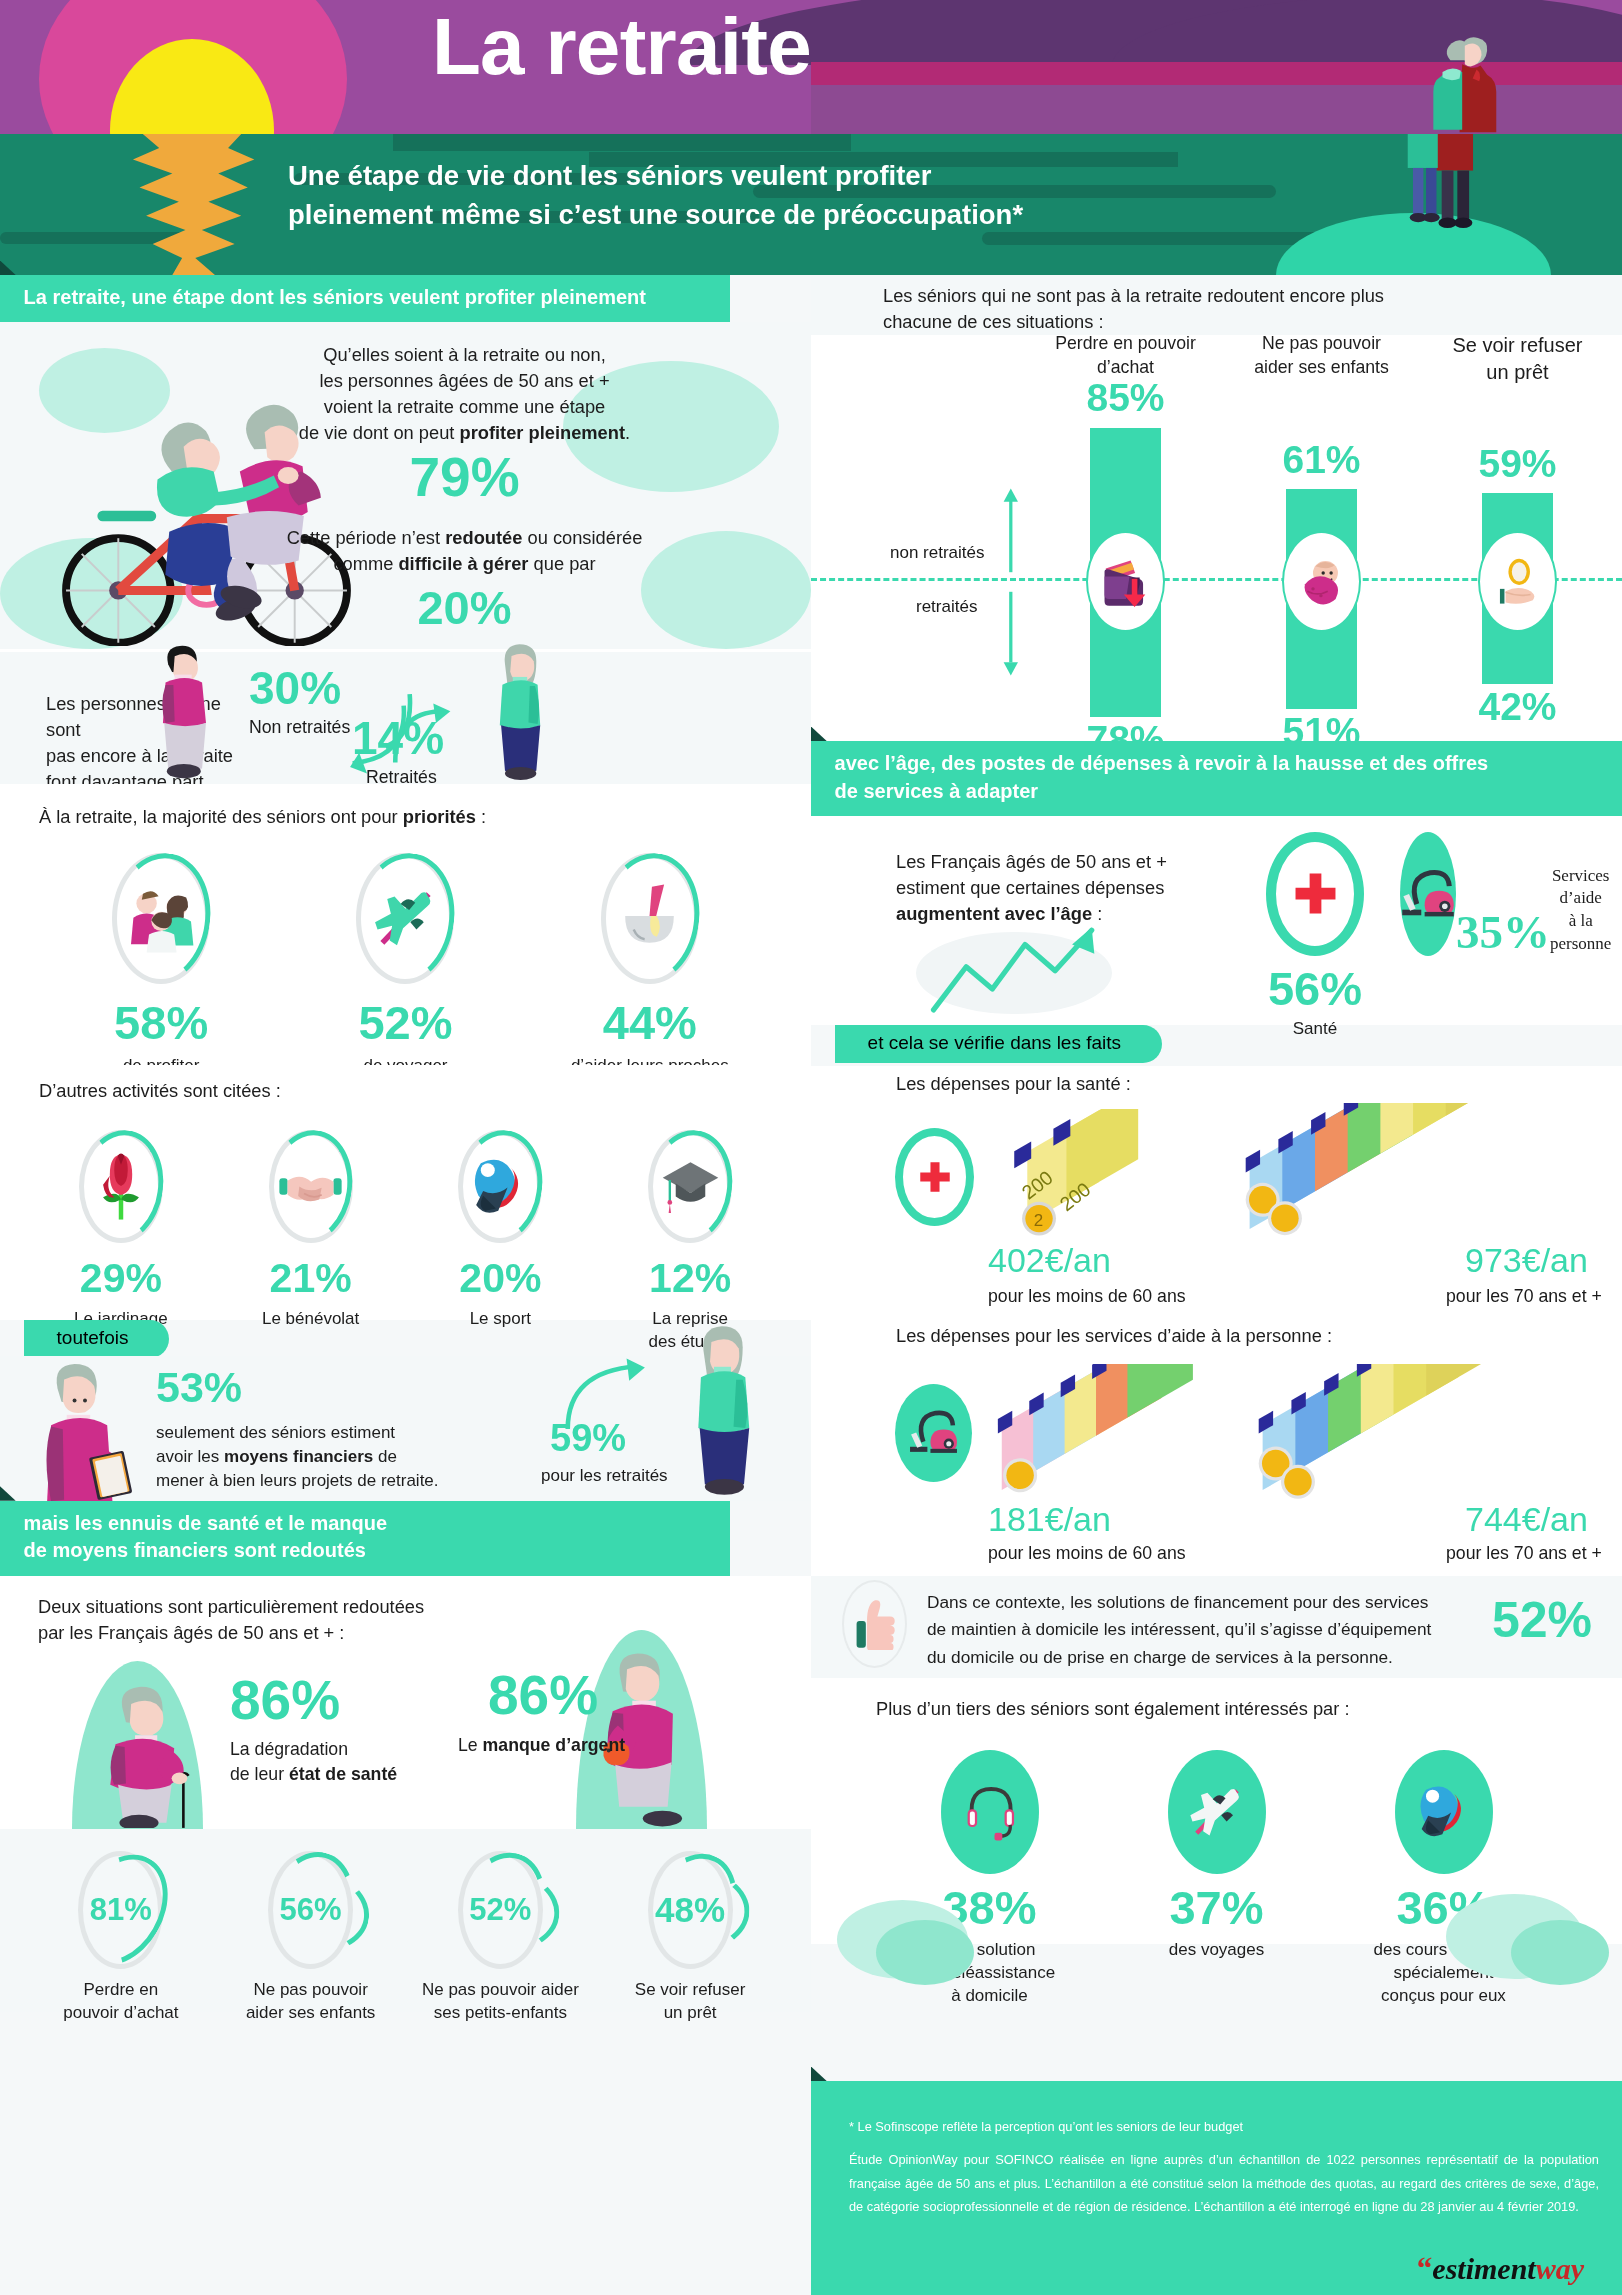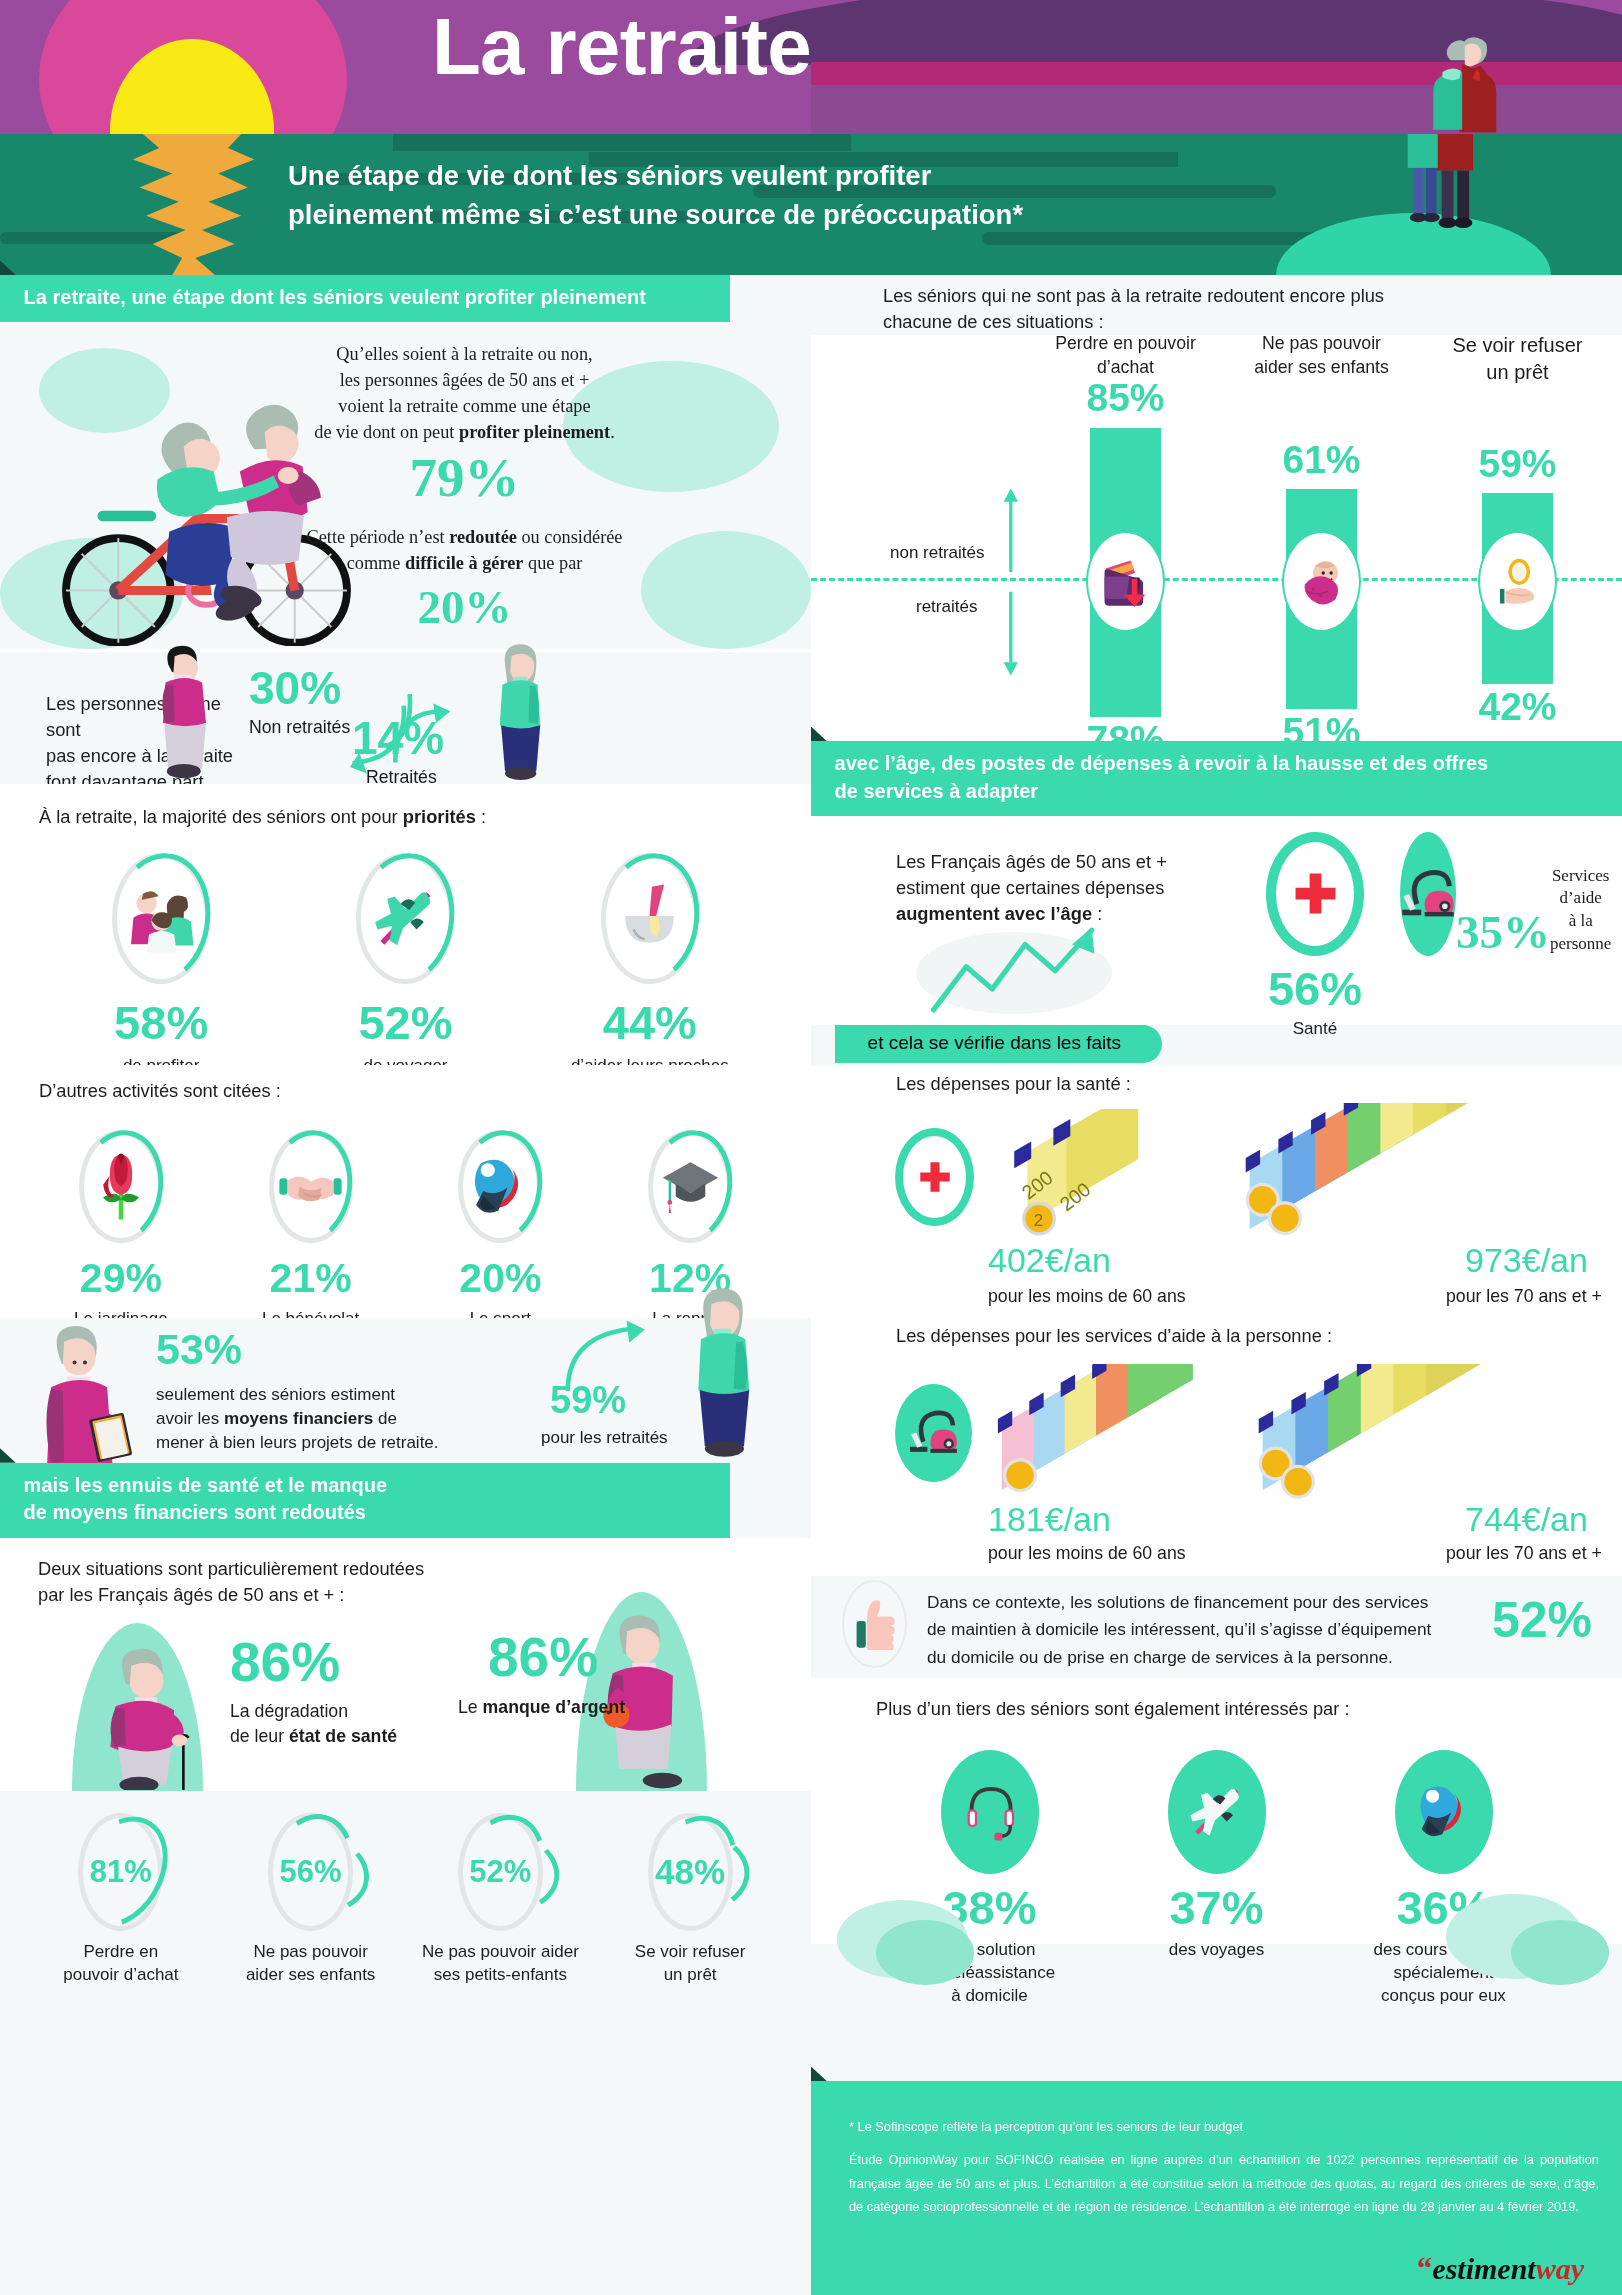--- a/index.html
+++ b/index.html
@@ -144,21 +144,21 @@
       <ellipse cx="58" cy="128" rx="13" ry="7" fill="#2b2538"></ellipse>
       <ellipse cx="83" cy="136" rx="14" ry="8" fill="#1c1828"></ellipse>
       <ellipse cx="107" cy="136" rx="14" ry="8" fill="#1c1828"></ellipse>
     </svg>
   </div>
 
   <div class="col-l">
 
     <div class="banner shadow-l shadow-r" style="width:730px;">La retraite, une étape dont les séniors veulent profiter pleinement</div>
 
-    <div class="blk tint" style="height:327px;font-family:Liberation Serif, serif;">
+    <div class="blk tint" style="height:327px;">
       <div class="bush" style="left:39px;top:26px;width:131px;height:85px;"></div>
       <div class="bush" style="left:563px;top:39px;width:216px;height:131px;"></div>
       <div class="bush" style="left:0px;top:216px;width:183px;height:111px;"></div>
       <div class="bush" style="left:641px;top:209px;width:170px;height:118px;"></div>
 
       <svg style="position:absolute;left:19.6px;top:79px;width:373px;height:245px;" viewBox="0 0 570 375">
         <circle cx="150" cy="290" r="80" fill="none" stroke="#111" stroke-width="12"></circle>
         <circle cx="420" cy="290" r="80" fill="none" stroke="#111" stroke-width="12"></circle>
         <g stroke="#c9cccd" stroke-width="3">
           <line x1="150" y1="210" x2="150" y2="370"></line>
@@ -378,20 +378,23 @@
           </div>
           <div class="pct pct-md" style="margin-top:14.4px;">12%</div>
           <div class="cap" style="margin-top:9.2px;">
             <div>La reprise</div>
             <div>des études</div>
           </div>
         </div>
       </div>
     </div>
 
+    <div class="pill-wrap" style="height:38px;">
+      <span class="pill">toutefois</span>
+    </div>
 
     <div class="blk tint" style="height:145px;margin-top:-2.6px;">
       <svg style="position:absolute;left:26px;top:3.9px;width:118px;height:141px;" viewBox="0 0 180 216">
         <path d="M48 44 q-8 -36 26 -38 q34 0 34 34 q0 20 -14 28 l-40 -4z" fill="#a9bdb2"></path>
         <path d="M58 30 q30 -14 46 10 q8 28 -14 40 q-28 6 -34 -18z" fill="#f6d3c7"></path>
         <circle cx="74" cy="62" r="3" fill="#333"></circle>
           <circle cx="90" cy="62" r="3" fill="#333"></circle>
         <rect x="62" y="84" width="36" height="18" fill="#f8dde9"></rect>
         <path d="M38 100 q46 -22 86 0 l8 116 h-100z" fill="#cd2d8a"></path>
         <path d="M38 102 q-14 46 0 114 l20 -2 l-2 -108z" fill="#9b3276"></path>

